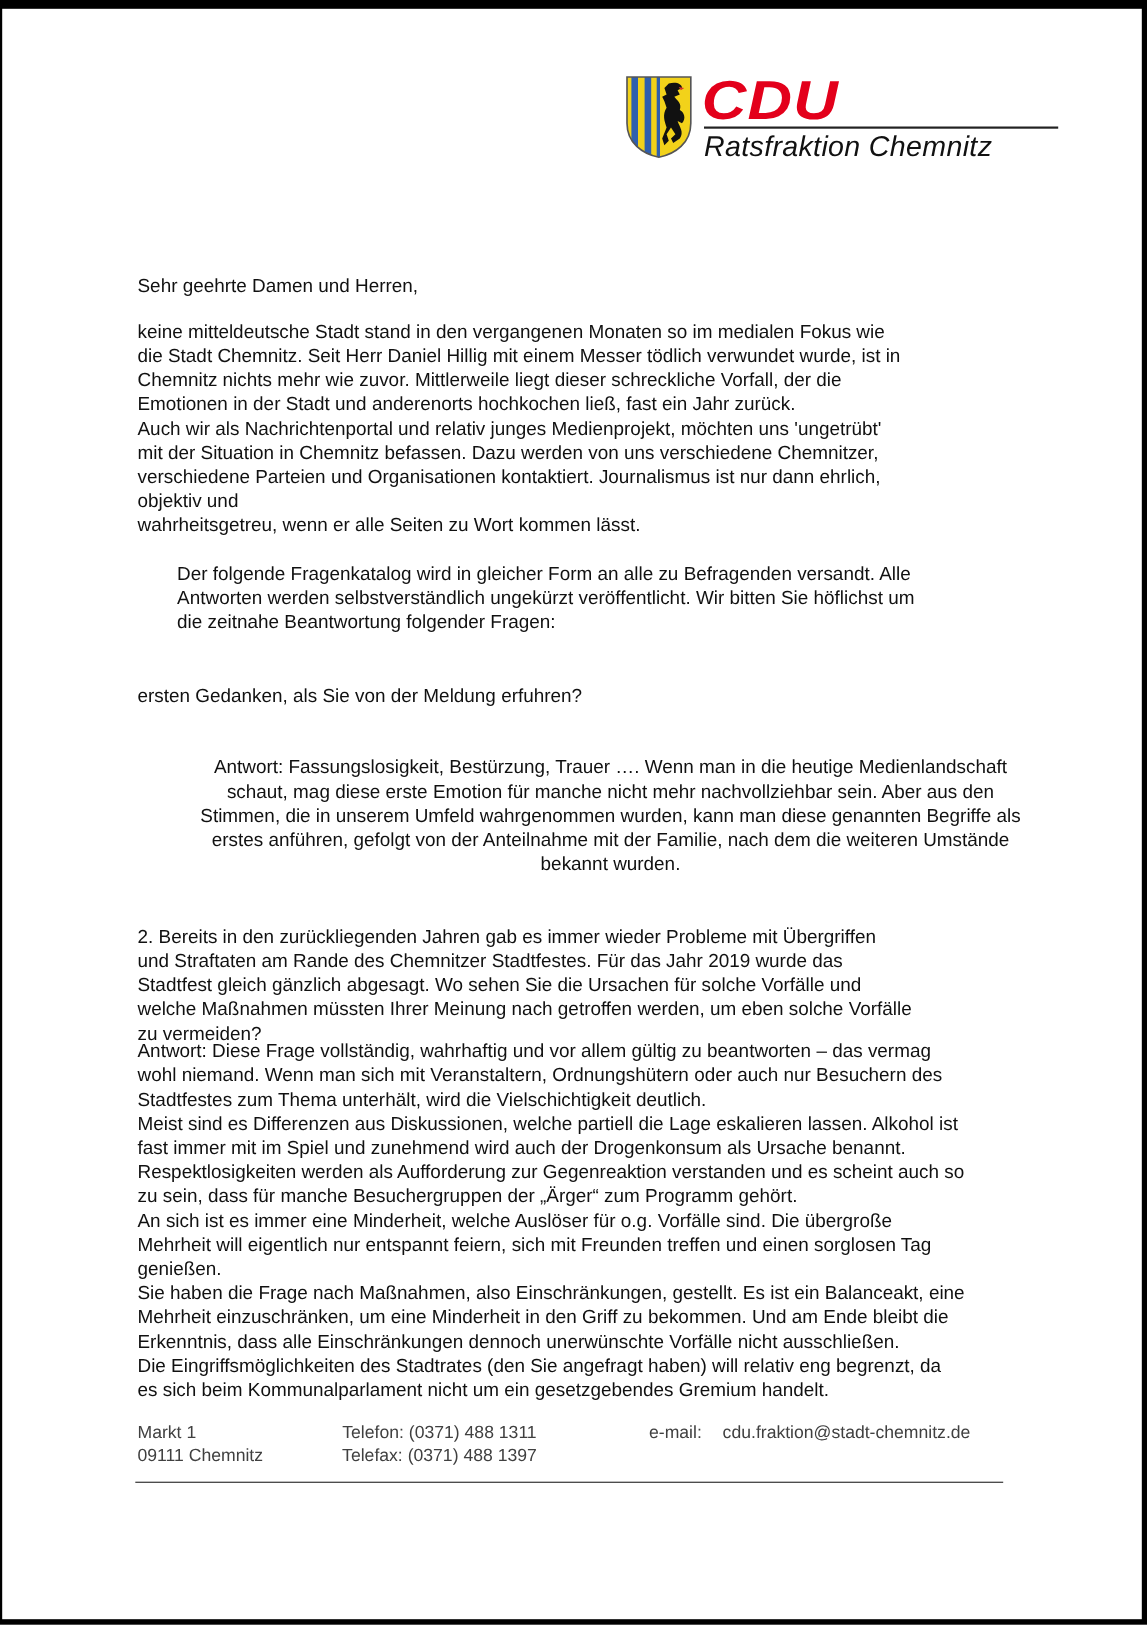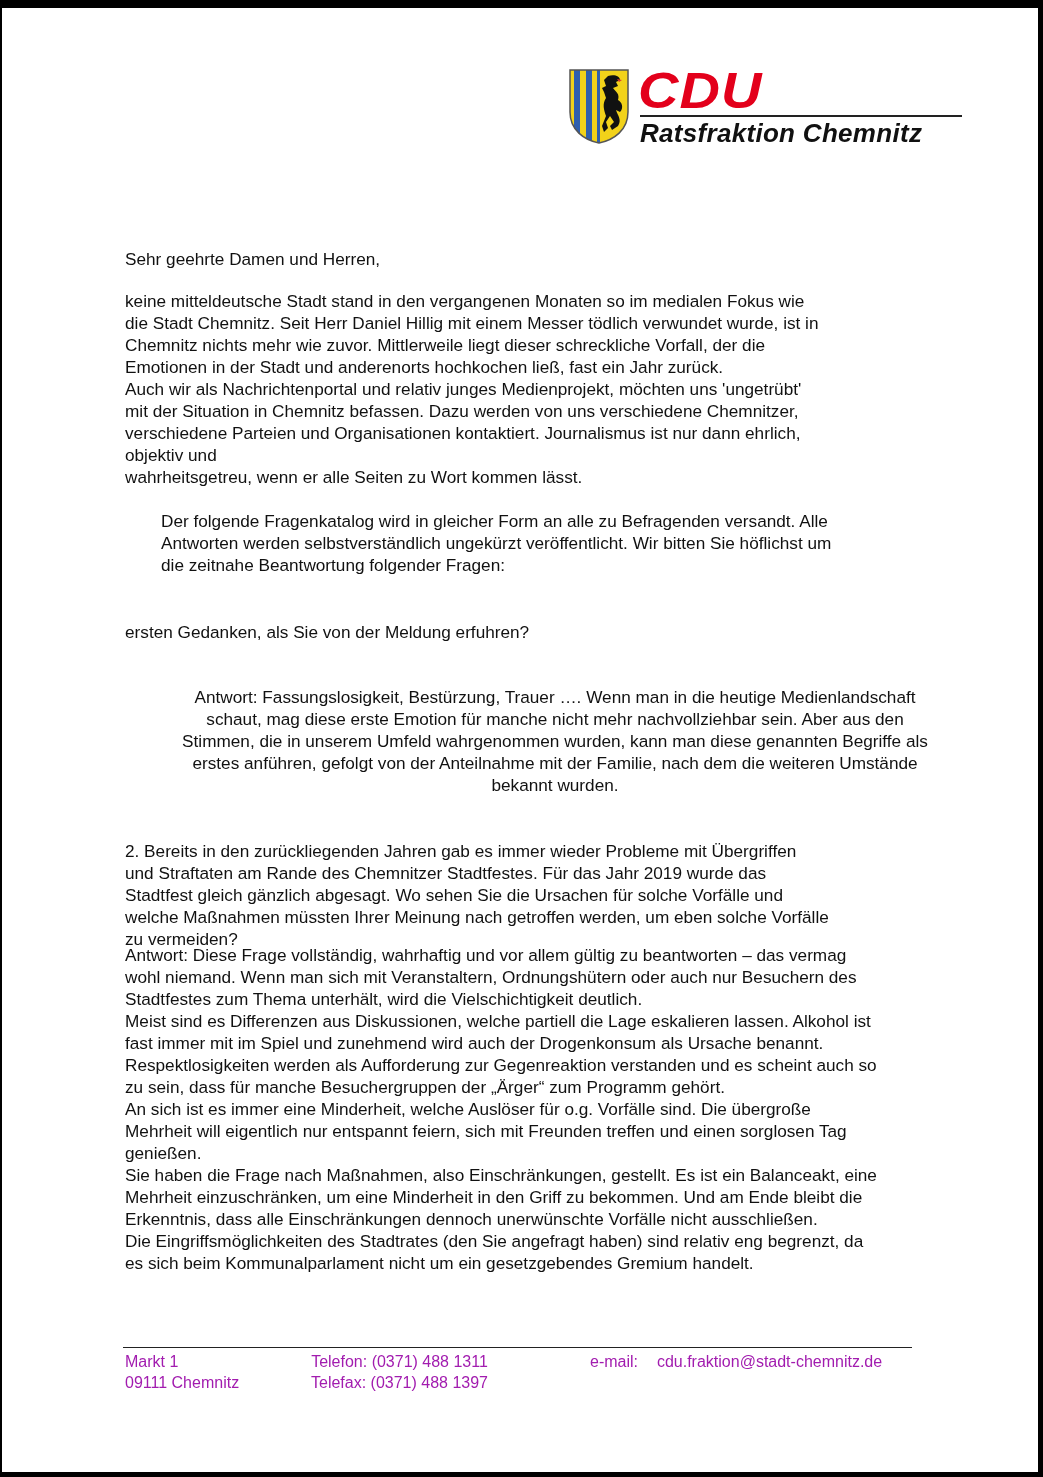--- a/index.html
+++ b/index.html
@@ -36,21 +36,21 @@
       line-height: 50px;
       transform: scaleX(1.12);
       transform-origin: left top;
     }
     .logo-rule {
       position: absolute; left: 72px; top: 47px;
       width: 322px; height: 2px; background: #222;
     }
     .logo-sub {
       position: absolute; left: 72px; top: 50px;
-      font-weight: bold; font-style: italic;
+      font-weight: normal; font-style: italic;
       font-size: 26px; line-height: 30px;
       color: #111;
       letter-spacing: 0.3px;
     }
     
     .content {
       position: absolute;
       left: 123px; top: 0;
       width: 860px;
       font-size: 17.2px;
@@ -58,22 +58,22 @@
     }
     .block { position: absolute; left: 0; width: 860px; white-space: nowrap; }
     .bold { font-weight: normal; }
     .line { display: block; height: 22px; }
 
     .footer-rule {
       position: absolute; left: 121px; top: 1339px;
       width: 789px; height: 1px; background: #222;
     }
     .footer {
-      position: absolute; top: 1343px;
-      font-size: 16px; line-height: 21px; color: #a21caf;
+      position: absolute; top: 1284px;
+      font-size: 16px; line-height: 21px; color: #404040;
     }
   </style>
 </head>
 <body>
 
 <div class="page">
 
   <div class="logo">
     <svg class="crest" viewBox="0 0 62 76">
       <defs>
@@ -144,21 +144,21 @@
       <span class="line">Meist sind es Differenzen aus Diskussionen, welche partiell die Lage eskalieren lassen. Alkohol ist</span>
       <span class="line">fast immer mit im Spiel und zunehmend wird auch der Drogenkonsum als Ursache benannt.</span>
       <span class="line">Respektlosigkeiten werden als Aufforderung zur Gegenreaktion verstanden und es scheint auch so</span>
       <span class="line">zu sein, dass für manche Besuchergruppen der „Ärger“ zum Programm gehört.</span>
       <span class="line">An sich ist es immer eine Minderheit, welche Auslöser für o.g. Vorfälle sind. Die übergroße</span>
       <span class="line">Mehrheit will eigentlich nur entspannt feiern, sich mit Freunden treffen und einen sorglosen Tag</span>
       <span class="line">genießen.</span>
       <span class="line">Sie haben die Frage nach Maßnahmen, also Einschränkungen, gestellt. Es ist ein Balanceakt, eine</span>
       <span class="line">Mehrheit einzuschränken, um eine Minderheit in den Griff zu bekommen. Und am Ende bleibt die</span>
       <span class="line">Erkenntnis, dass alle Einschränkungen dennoch unerwünschte Vorfälle nicht ausschließen.</span>
-      <span class="line">Die Eingriffsmöglichkeiten des Stadtrates (den Sie angefragt haben) sind relativ eng begrenzt, da</span>
+      <span class="line">Die Eingriffsmöglichkeiten des Stadtrates (den Sie angefragt haben) will relativ eng begrenzt, da</span>
       <span class="line">es sich beim Kommunalparlament nicht um ein gesetzgebendes Gremium handelt.</span>
     </div>
   </div>
 
   <div class="footer-rule"></div>
   <div class="footer" style="left:123px;">
     <div>Markt 1</div>
     <div>09111 Chemnitz</div>
   </div>
   <div class="footer" style="left:309px;text-align:center;">

